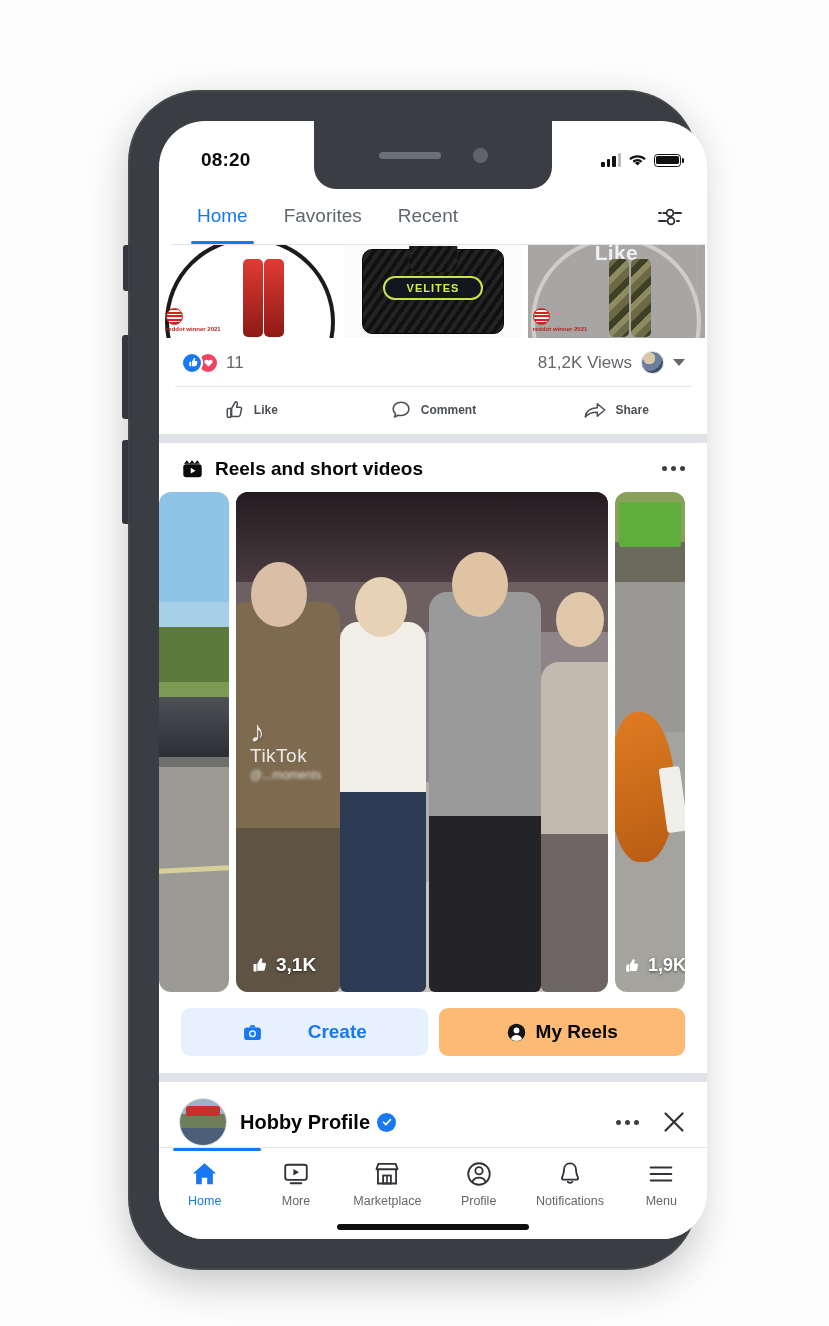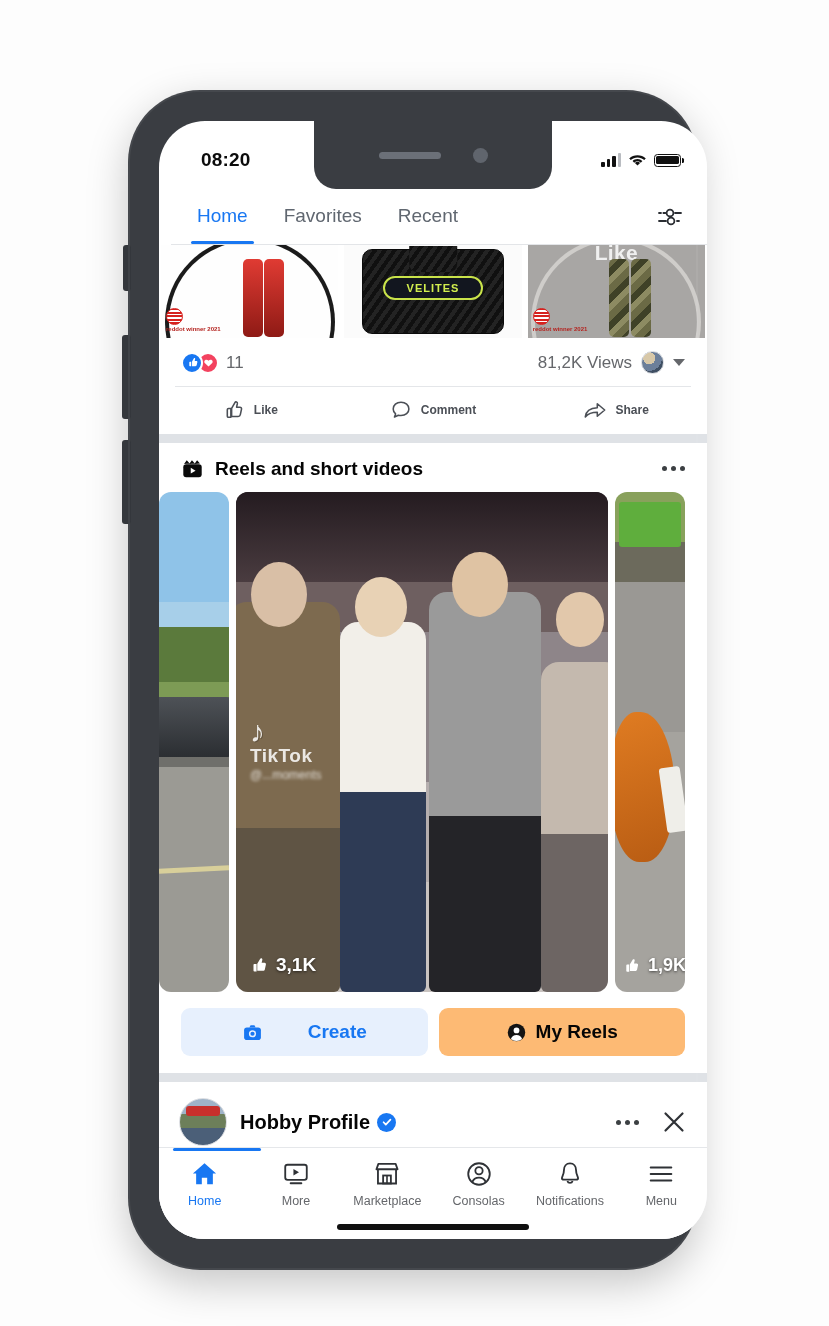--- a/index.html
+++ b/index.html
@@ -219,21 +219,21 @@
   .person { position:absolute; bottom:0; border-radius: 18px 18px 6px 6px; }
   .head { position:absolute; border-radius:50%; }
   .crowd-dark {
     position:absolute; left:0; right:0; top:0; height:18%;
     background: linear-gradient(180deg,#241b20,#4a3c40);
   }
 
   
   .tiktok-wm { position:absolute; left:14px; top:45%; color:#fff; opacity:.85; }
   .tt-note { font-size:30px; line-height:1; text-shadow:1px 1px 0 rgba(0,0,0,.25); filter: blur(.4px);}
-  .tt-name { font-size:19px; font-weight:700; margin-top:-2px; letter-spacing:.5px; filter: blur(.5px);}
+  .tt-name { font-size:19px; font-weight:400; margin-top:-2px; letter-spacing:.5px; filter: blur(.5px);}
   .tt-handle { font-size:12px; filter: blur(1.6px); opacity:.9; margin-top:1px;}
 
   .reel-likes {
     position:absolute; left:14px; bottom:16px;
     display:flex; align-items:center; gap:7px;
     color:#fff; font-size:19px; font-weight:700;
     text-shadow: 0 1px 3px rgba(0,0,0,.6);
   }
   .reel.side .reel-likes { left:8px; font-size:18px; }
 
@@ -580,21 +580,21 @@
         </div>
 
         <div class="nav-item">
           <div class="nav-icon">
             <svg width="28" height="28" viewBox="0 0 26 26">
               <circle cx="13" cy="13" r="10" fill="none" stroke="#2f3236" stroke-width="1.7"></circle>
               <circle cx="13" cy="10" r="3.4" fill="none" stroke="#2f3236" stroke-width="1.7"></circle>
               <path d="M6.6 20.8a6.8 6.8 0 0 1 12.8 0" fill="none" stroke="#2f3236" stroke-width="1.7"></path>
             </svg>
           </div>
-          <div class="nav-label">Consolas</div>
+          <div class="nav-label">Profile</div>
         </div>
 
         <div class="nav-item">
           <div class="nav-icon">
             <svg width="28" height="28" viewBox="0 0 26 26">
               <path d="M13 3.2c-3.5 0-5.6 2.6-5.6 6.1 0 4.4-1.9 6.1-1.9 7.6 0 .8.7 1.3 1.7 1.3h11.6c1 0 1.7-.5 1.7-1.3 0-1.5-1.9-3.2-1.9-7.6 0-3.5-2.1-6.1-5.6-6.1z" fill="none" stroke="#2f3236" stroke-width="1.7" stroke-linejoin="round"></path>
               <path d="M10.6 19.4a2.5 2.5 0 0 0 4.8 0" fill="none" stroke="#2f3236" stroke-width="1.7"></path>
             </svg>
           </div>
           <div class="nav-label">Notifications</div>

